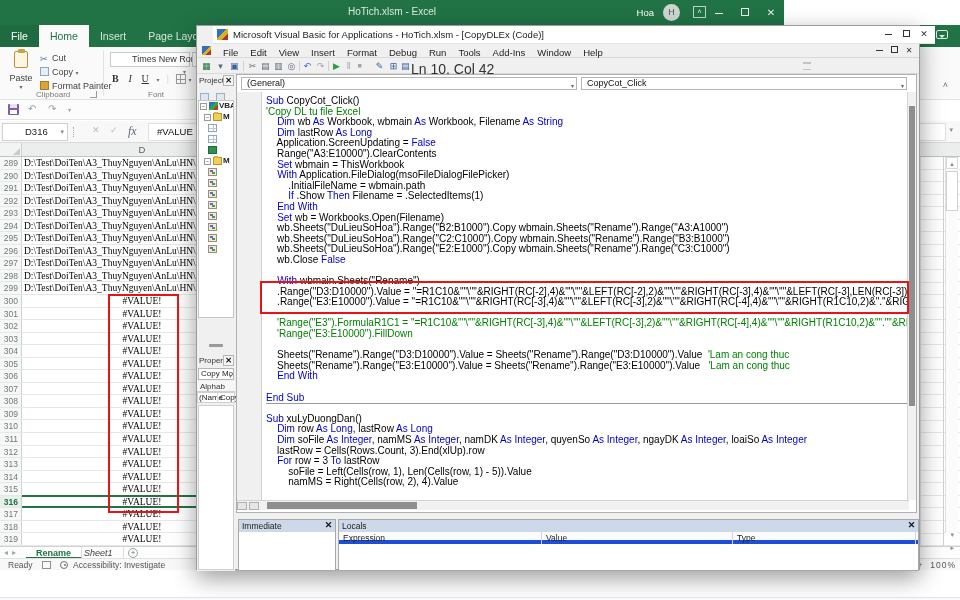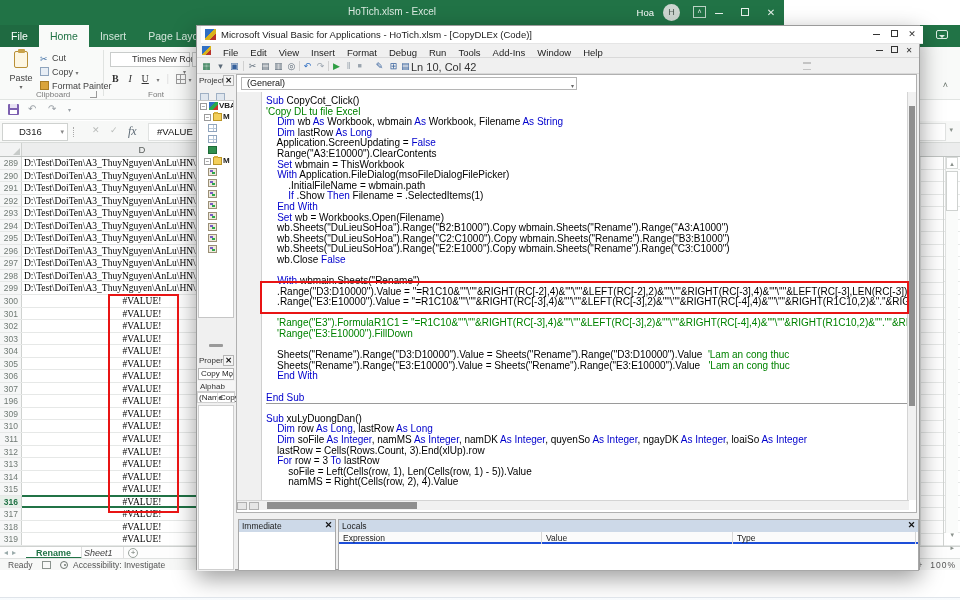--- a/index.html
+++ b/index.html
@@ -47,21 +47,21 @@
     linear-gradient(#9a9a9a,#9a9a9a) 0 50%/100% 1px no-repeat}
   .vsep{position:absolute;top:50px;width:1px;height:46px;background:#e0e3e1}
 
   .xl-qat{position:absolute;left:0;top:100px;width:196px;height:20px;background:#fbfcfb;border-bottom:1px solid #e4e6e5}
   .qat-ico{position:absolute;top:3px;font-size:10px;color:#9aa0a6}
   .qat-save{left:8px;width:11px;height:11px;background:#7c5fb0;border-radius:1px;position:absolute;top:4px}
   .qat-save:before{content:"";position:absolute;left:2px;top:0;width:7px;height:4px;background:#e8e2f4}
   .qat-save:after{content:"";position:absolute;left:2px;bottom:1px;width:7px;height:4px;background:#fff}
 
   .xl-formula{position:absolute;left:0;top:121px;width:960px;height:22px;background:#f7f8f7;border-bottom:1px solid #d9dcda}
-  .namebox{position:absolute;left:2px;top:2px;width:66px;height:18px;background:#fff;border:1px solid #cfd2d0;font-size:9.5px;color:#222;line-height:16px;padding-left:16px}
+  .namebox{position:absolute;left:2px;top:2px;width:66px;height:18px;background:#fff;border:1px solid #cfd2d0;font-size:9.5px;color:#222;line-height:16px;padding-left:22px}
   .namebox .dd{position:absolute;right:3px;top:0;color:#888;font-size:7px;line-height:16px}
   .fdot{position:absolute;left:73px;top:6px;width:2px;height:10px;border-left:1px dotted #aaa}
   .fx-x{position:absolute;left:92px;top:4px;color:#b9bcba;font-size:9px}
   .fx-ok{position:absolute;left:110px;top:4px;color:#b9bcba;font-size:9px}
   .fx-fx{position:absolute;left:128px;top:3px;color:#5d6a75;font-size:12px;font-family:"Liberation Serif",serif;font-style:italic}
   .fbar-box{position:absolute;left:148px;top:2px;right:14px;height:18px;background:#fff;border:1px solid #e0e2e1;font-size:9.5px;color:#111;line-height:16px;padding-left:8px}
 
   .xl-colheader{position:absolute;left:0;top:143px;width:960px;height:14px;background:#eceded;border-bottom:1px solid #bfc3c1}
   .corner{position:absolute;left:0;top:0;width:22px;height:13px;background:#f2f3f3;border-right:1px solid #cfd2d0}
   .corner:after{content:"";position:absolute;right:1px;bottom:1px;border-left:7px solid transparent;border-bottom:7px solid #c7cbc9}
@@ -97,38 +97,38 @@
      background:repeating-linear-gradient(#fff 0,#fff 11.55px,#e6e8e7 11.55px,#e6e8e7 12.55px);
      border-left:1px solid #e6e8e7;border-right:1px solid #cfd2d0}
   .rs-scroll{position:absolute;left:945px;top:157px;width:13px;height:376px;background:#fafbfa;border-left:1px solid #e0e2e1}
   .rs-up{position:absolute;left:0;top:0;width:12px;height:12px;background:#fff;border:1px solid #d7dad8;color:#8a918c;font-size:7px;text-align:center;line-height:11px}
   .rs-thumb{position:absolute;left:0;top:14px;width:12px;height:40px;background:#fff;border:1px solid #cfd2d0}
   .rs-dd{position:absolute;right:6px;top:531px;color:#8a918c;font-size:7px}
   .rs-rr{position:absolute;right:6px;top:544px;color:#8a918c;font-size:7px}
 
   
   .vba{position:absolute;left:196px;top:25px;width:724px;height:545px;background:#f0f0f0;border:1px solid #9b9b9b;box-shadow:0 8px 22px rgba(0,0,0,.4);z-index:5}
-  .vb-titlebar{position:absolute;left:4px;top:0;width:100%;height:18px;background:#fff;border-bottom:1px solid #e5e5e5}
+  .vb-titlebar{position:absolute;left:16px;top:0;width:100%;height:18px;background:#fff;border-bottom:1px solid #e5e5e5}
   .vb-appicon{position:absolute;left:4px;top:3px;width:11px;height:11px;background:linear-gradient(135deg,#2f6fc4 45%,#d8b21c 45%,#d8b21c 70%,#b8332a 70%)}
   .vb-title{position:absolute;left:20px;top:3px;font-size:9.5px;color:#1b1b1b;white-space:nowrap}
   .vb-cap{position:absolute;top:3px;font-size:9px;color:#333;width:14px;text-align:center}
   .vb-min{right:40px}.vb-max{right:22px}.vb-x{right:4px}
   .sq{display:inline-block;width:7px;height:7px;border:1px solid #333}
   .mline{display:inline-block;width:7px;height:1px;background:#333;vertical-align:2px}
 
   .vb-menubar{position:absolute;left:0;top:18px;width:100%;height:14px;background:#f0f0f0;border-bottom:1px solid #d9d9d9;display:flex;align-items:center}
   .vb-menuicon{width:9px;height:9px;margin:0 6px 0 5px;background:linear-gradient(135deg,#2f6fc4 45%,#d8b21c 45%,#d8b21c 70%,#b8332a 70%)}
   .vb-menu{font-size:9.5px;color:#222;padding:0 6px}
   .mdi{position:absolute;top:2px;font-size:8px;color:#333;width:12px;text-align:center}
   .mdi-min{right:34px}.mdi-rest{right:19px}.mdi-x{right:4px}
 
   .vb-toolbar{position:absolute;left:0;top:32px;width:100%;height:16px;background:#f0f0f0;border-bottom:1px solid #d9d9d9}
   .tb-i{position:absolute;top:2px;width:13px;height:12px;font-size:9px;line-height:12px;text-align:center;color:#5c6a78}
   .tb-sep{position:absolute;top:3px;width:1px;height:10px;background:#d0d0d0}
-  .tb-pos{position:absolute;left:162px;top:3px;font-size:11px;color:#333}
+  .tb-pos{position:absolute;left:162px;top:3px;font-size:14px;color:#333}
   .tb-grip{position:absolute;right:108px;top:4px;width:8px;height:8px;border-top:2px solid #c4c4c4;border-bottom:1px solid #c4c4c4}
 
   .vb-project{position:absolute;left:0;top:48px;width:38px;height:247px;background:#f0f0f0}
   .pp-head{position:relative;height:13px;font-size:8px;color:#333;padding-left:2px;line-height:13px;white-space:nowrap;overflow:hidden}
   .pp-x{position:absolute;right:1px;top:1px;width:11px;height:11px;border:1px solid #b5b5b5;background:#f4f4f4;font-size:8px;font-weight:bold;line-height:9px;text-align:center;color:#111}
   .pp-tools{height:12px}
   .pp-tool{display:inline-block;width:9px;height:8px;margin-left:3px;background:#dfe6ee;border:1px solid #9fb0c4}
   .pp-tree{position:absolute;left:1px;top:26px;width:36px;height:218px;background:#fff;border:1px solid #c6c6c6;overflow:hidden}
   .tree-row{position:relative;height:11px;white-space:nowrap;font-size:8px;color:#222}
   .tw-exp{display:inline-block;width:7px;height:7px;border:1px solid #9a9a9a;font-size:6px;line-height:5px;text-align:center;color:#444;margin:2px 1px 0 1px;vertical-align:top;background:#fff}
@@ -172,21 +172,21 @@
   .code-hscroll{position:absolute;left:0;bottom:2px;height:10px;width:672px;background:#f1f1f1;border-top:1px solid #d4d4d4}
   .code-hthumb{position:absolute;left:30px;top:1px;width:150px;height:7px;background:#8f8f8f}
   .split-box{position:absolute;top:1px;width:10px;height:8px;background:#e6e6e6;border:1px solid #b0b0b0}
 
   .vb-immediate{position:absolute;left:41px;top:493px;width:98px;height:52px;background:#fff;border:1px solid #a8a8a8}
   .pane-head{position:relative;height:12px;background:#cdd9e8;font-size:8.5px;color:#222;line-height:12px;padding-left:3px}
   .pane-x{position:absolute;right:1px;top:0;width:11px;height:11px;font-weight:bold;font-size:9px;line-height:11px;text-align:center;color:#111}
   .vb-locals{position:absolute;left:141px;top:493px;width:581px;height:52px;background:#fff;border:1px solid #a8a8a8}
   .loc-ready{position:relative;height:11px;background:#f4f4f4;font-size:8px;color:#777;line-height:11px;padding-left:16px;border-bottom:1px solid #e0e0e0}
   .loc-dots{position:absolute;right:60px;top:1px;width:14px;height:9px;background:#efefef;border:1px solid #bdbdbd;font-size:7px;line-height:7px;text-align:center;color:#555}
-  .loc-cols{position:relative;height:12px;border-bottom:2px solid #1d4ed8;background:#fbfbfb}
+  .loc-cols{position:relative;height:12px;border-bottom:4px solid #1d4ed8;background:#fbfbfb}
   .loc-col{position:absolute;top:0;height:12px;font-size:8.5px;color:#222;line-height:12px;padding-left:4px;border-right:1px solid #d6d6d6}
 
   
   .anno{position:absolute;border:2px solid #e81414;z-index:12;pointer-events:none}
   .anno-xl{left:108px;top:294px;width:71px;height:219px}
   .anno-vba{left:260px;top:281px;width:649px;height:33px}
 
   
   .taskbar{position:absolute;left:0;top:597px;width:960px;height:30px;background:linear-gradient(#f8fbfd,#eef2f6);border-top:1px solid #dfe4ea;z-index:20}
   .weather{position:absolute;left:8px;top:3px}
@@ -379,21 +379,21 @@
       </div>
       <div class="sheet-row">
         <div class="rownum">306</div>
         <div class="cell value">#VALUE!</div>
       </div>
       <div class="sheet-row">
         <div class="rownum">307</div>
         <div class="cell value">#VALUE!</div>
       </div>
       <div class="sheet-row">
-        <div class="rownum">196</div>
+        <div class="rownum">308</div>
         <div class="cell value">#VALUE!</div>
       </div>
       <div class="sheet-row">
         <div class="rownum">309</div>
         <div class="cell value">#VALUE!</div>
       </div>
       <div class="sheet-row">
         <div class="rownum">310</div>
         <div class="cell value">#VALUE!</div>
       </div>
@@ -537,20 +537,21 @@
       <div class="props-tab">Alphab</div>
       <div class="props-grid">
         <span class="c1">(Name</span>
         <span class="c2">CopyD</span>
       </div>
       <div class="props-body"></div>
     </div>
 
     <div class="vb-code">
       <div class="combo combo-l"><span>(General)</span><span class="dd">▾</span></div>
+      <div class="combo combo-r"><span>CopyCot_Click</span><span class="dd">▾</span></div>
       <div class="code-scroll">
         <div class="code-margin"></div>
         <div class="code-lines"><div class="code-line"><span class="tok-k">Sub</span><span class="tok-n"> CopyCot_Click()</span></div><div class="code-line"><span class="tok-c">'Copy DL tu file Excel</span></div><div class="code-line"><span class="tok-n">    </span><span class="tok-k">Dim</span><span class="tok-n"> wb </span><span class="tok-k">As</span><span class="tok-n"> Workbook, wbmain </span><span class="tok-k">As</span><span class="tok-n"> Workbook, Filename </span><span class="tok-k">As</span><span class="tok-n"> </span><span class="tok-k">String</span></div><div class="code-line"><span class="tok-n">    </span><span class="tok-k">Dim</span><span class="tok-n"> lastRow </span><span class="tok-k">As</span><span class="tok-n"> </span><span class="tok-k">Long</span></div><div class="code-line"><span class="tok-n">    Application.ScreenUpdating = </span><span class="tok-k">False</span></div><div class="code-line"><span class="tok-n">    Range("A3:E10000").ClearContents</span></div><div class="code-line"><span class="tok-n">    </span><span class="tok-k">Set</span><span class="tok-n"> wbmain = ThisWorkbook</span></div><div class="code-line"><span class="tok-n">    </span><span class="tok-k">With</span><span class="tok-n"> Application.FileDialog(msoFileDialogFilePicker)</span></div><div class="code-line"><span class="tok-n">        .InitialFileName = wbmain.path</span></div><div class="code-line"><span class="tok-n">        </span><span class="tok-k">If</span><span class="tok-n"> .Show </span><span class="tok-k">Then</span><span class="tok-n"> Filename = .SelectedItems(1)</span></div><div class="code-line"><span class="tok-n">    </span><span class="tok-k">End With</span></div><div class="code-line"><span class="tok-n">    </span><span class="tok-k">Set</span><span class="tok-n"> wb = Workbooks.Open(Filename)</span></div><div class="code-line"><span class="tok-n">    wb.Sheets("DuLieuSoHoa").Range("B2:B1000").Copy wbmain.Sheets("Rename").Range("A3:A1000")</span></div><div class="code-line"><span class="tok-n">    wb.Sheets("DuLieuSoHoa").Range("C2:C1000").Copy wbmain.Sheets("Rename").Range("B3:B1000")</span></div><div class="code-line"><span class="tok-n">    wb.Sheets("DuLieuSoHoa").Range("E2:E1000").Copy wbmain.Sheets("Rename").Range("C3:C1000")</span></div><div class="code-line"><span class="tok-n">    wb.Close </span><span class="tok-k">False</span></div><div class="code-line"></div><div class="code-line"><span class="tok-n">    </span><span class="tok-k">With</span><span class="tok-n"> wbmain.Sheets("Rename")</span></div><div class="code-line"><span class="tok-n">    .Range("D3:D10000").Value = "=R1C10&amp;""\""&amp;RIGHT(RC[-2],4)&amp;""\""&amp;LEFT(RC[-2],2)&amp;""\""&amp;RIGHT(RC[-3],4)&amp;""\""&amp;LEFT(RC[-3],LEN(RC[-3])-5)&amp;</span></div><div class="code-line"><span class="tok-n">    .Range("E3:E10000").Value = "=R1C10&amp;""\""&amp;RIGHT(RC[-3],4)&amp;""\""&amp;LEFT(RC[-3],2)&amp;""\""&amp;RIGHT(RC[-4],4)&amp;""\""&amp;RIGHT(R1C10,2)&amp;"."&amp;RIGHT</span></div><div class="code-line"></div><div class="code-line"><span class="tok-c">    'Range("E3").FormulaR1C1 = "=R1C10&amp;""\""&amp;RIGHT(RC[-3],4)&amp;""\""&amp;LEFT(RC[-3],2)&amp;""\""&amp;RIGHT(RC[-4],4)&amp;""\""&amp;RIGHT(R1C10,2)&amp;"".""&amp;RIGHT</span></div><div class="code-line"><span class="tok-c">    'Range("E3:E10000").FillDown</span></div><div class="code-line"></div><div class="code-line"><span class="tok-n">    Sheets("Rename").Range("D3:D10000").Value = Sheets("Rename").Range("D3:D10000").Value  </span><span class="tok-c">'Lam an cong thuc</span></div><div class="code-line"><span class="tok-n">    Sheets("Rename").Range("E3:E10000").Value = Sheets("Rename").Range("E3:E10000").Value   </span><span class="tok-c">'Lam an cong thuc</span></div><div class="code-line"><span class="tok-n">    </span><span class="tok-k">End With</span></div><div class="code-line"></div><div class="code-line"><span class="tok-k">End Sub</span></div><div class="code-line sep"></div><div class="code-line"><span class="tok-k">Sub</span><span class="tok-n"> xuLyDuongDan()</span></div><div class="code-line"><span class="tok-n">    </span><span class="tok-k">Dim</span><span class="tok-n"> row </span><span class="tok-k">As</span><span class="tok-n"> </span><span class="tok-k">Long</span><span class="tok-n">, lastRow </span><span class="tok-k">As</span><span class="tok-n"> </span><span class="tok-k">Long</span></div><div class="code-line"><span class="tok-n">    </span><span class="tok-k">Dim</span><span class="tok-n"> soFile </span><span class="tok-k">As</span><span class="tok-n"> </span><span class="tok-k">Integer</span><span class="tok-n">, namMS </span><span class="tok-k">As</span><span class="tok-n"> </span><span class="tok-k">Integer</span><span class="tok-n">, namDK </span><span class="tok-k">As</span><span class="tok-n"> </span><span class="tok-k">Integer</span><span class="tok-n">, quyenSo </span><span class="tok-k">As</span><span class="tok-n"> </span><span class="tok-k">Integer</span><span class="tok-n">, ngayDK </span><span class="tok-k">As</span><span class="tok-n"> </span><span class="tok-k">Integer</span><span class="tok-n">, loaiSo </span><span class="tok-k">As</span><span class="tok-n"> </span><span class="tok-k">Integer</span></div><div class="code-line"><span class="tok-n">    lastRow = Cells(Rows.Count, 3).End(xlUp).row</span></div><div class="code-line"><span class="tok-n">    </span><span class="tok-k">For</span><span class="tok-n"> row = 3 </span><span class="tok-k">To</span><span class="tok-n"> lastRow</span></div><div class="code-line"><span class="tok-n">        soFile = Left(Cells(row, 1), Len(Cells(row, 1) - 5)).Value</span></div><div class="code-line"><span class="tok-n">        namMS = Right(Cells(row, 2), 4).Value</span></div></div>
       </div>
       <div class="code-vscroll">
           <div class="code-vthumb"></div>
         </div>
       <div class="code-hscroll">
         <div class="split-box" style="left:0"></div>
         <div class="split-box" style="left:12px"></div>

